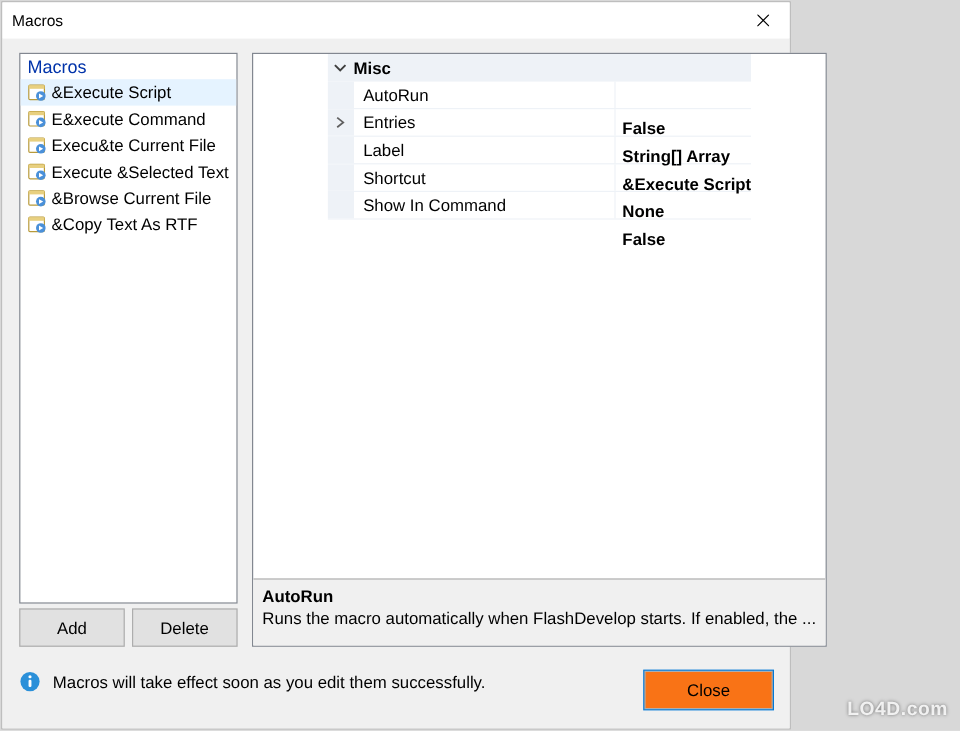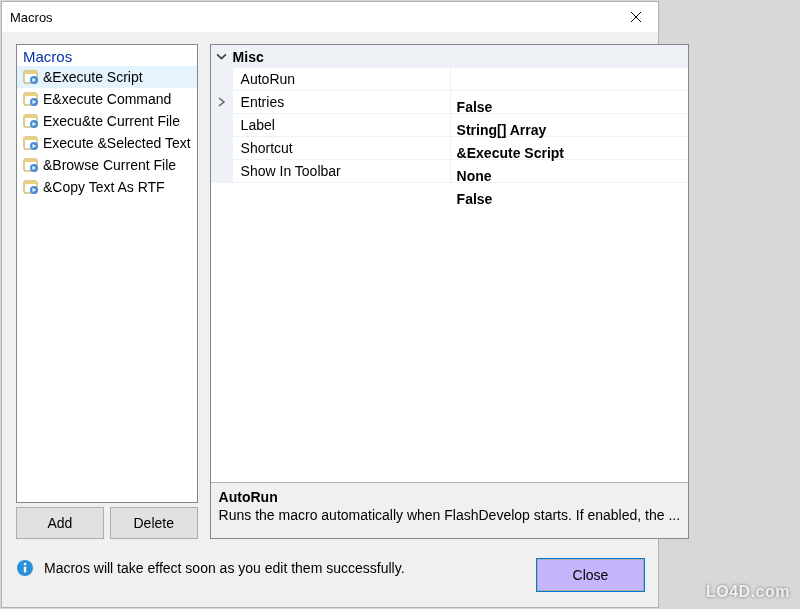--- a/index.html
+++ b/index.html
@@ -120,20 +120,21 @@
       display: flex;
       flex-direction: column;
     }
     .propgrid {
       flex: 1;
       background: #fff;
       border: 1px solid #828790;
       display: flex;
       flex-direction: column;
       overflow: hidden;
+      align-items: center;
     }
     .propgrid-rows {
       flex: 1;
       overflow: auto;
     }
     .prop-category {
       display: flex;
       align-items: center;
       height: 23px;
       background: #eef2f7;
@@ -211,21 +212,21 @@
       width: 18px;
       height: 18px;
     }
     .footer-text {
       font-size: 14px;
       color: #000;
     }
     .close-button-main {
       width: 107px;
       height: 32px;
-      background: #c4b5fd;
+      background: #f97316;
       border: 1px solid #adadad;
       outline: 1px solid #0078d7;
       outline-offset: 0;
       font-family: inherit;
       font-size: 14px;
       cursor: pointer;
     }
     .watermark {
       position: absolute;
       right: 10px;
@@ -355,21 +356,21 @@
                   <span class="prop-name">Label</span>
                   <span class="prop-value">&amp;Execute Script</span>
                 </div>
                 <div class="prop-row">
                   <span class="gutter"></span>
                   <span class="prop-name">Shortcut</span>
                   <span class="prop-value">None</span>
                 </div>
                 <div class="prop-row">
                   <span class="gutter"></span>
-                  <span class="prop-name">Show In Toolbar</span>
+                  <span class="prop-name">Show In Command</span>
                   <span class="prop-value">False</span>
                 </div>
               </div>
           </div>
           <div class="prop-help">
             <div class="help-title">AutoRun</div>
             <div class="help-text">Runs the macro automatically when FlashDevelop starts. If enabled, the ...</div>
           </div>
         </div>
       </div>

